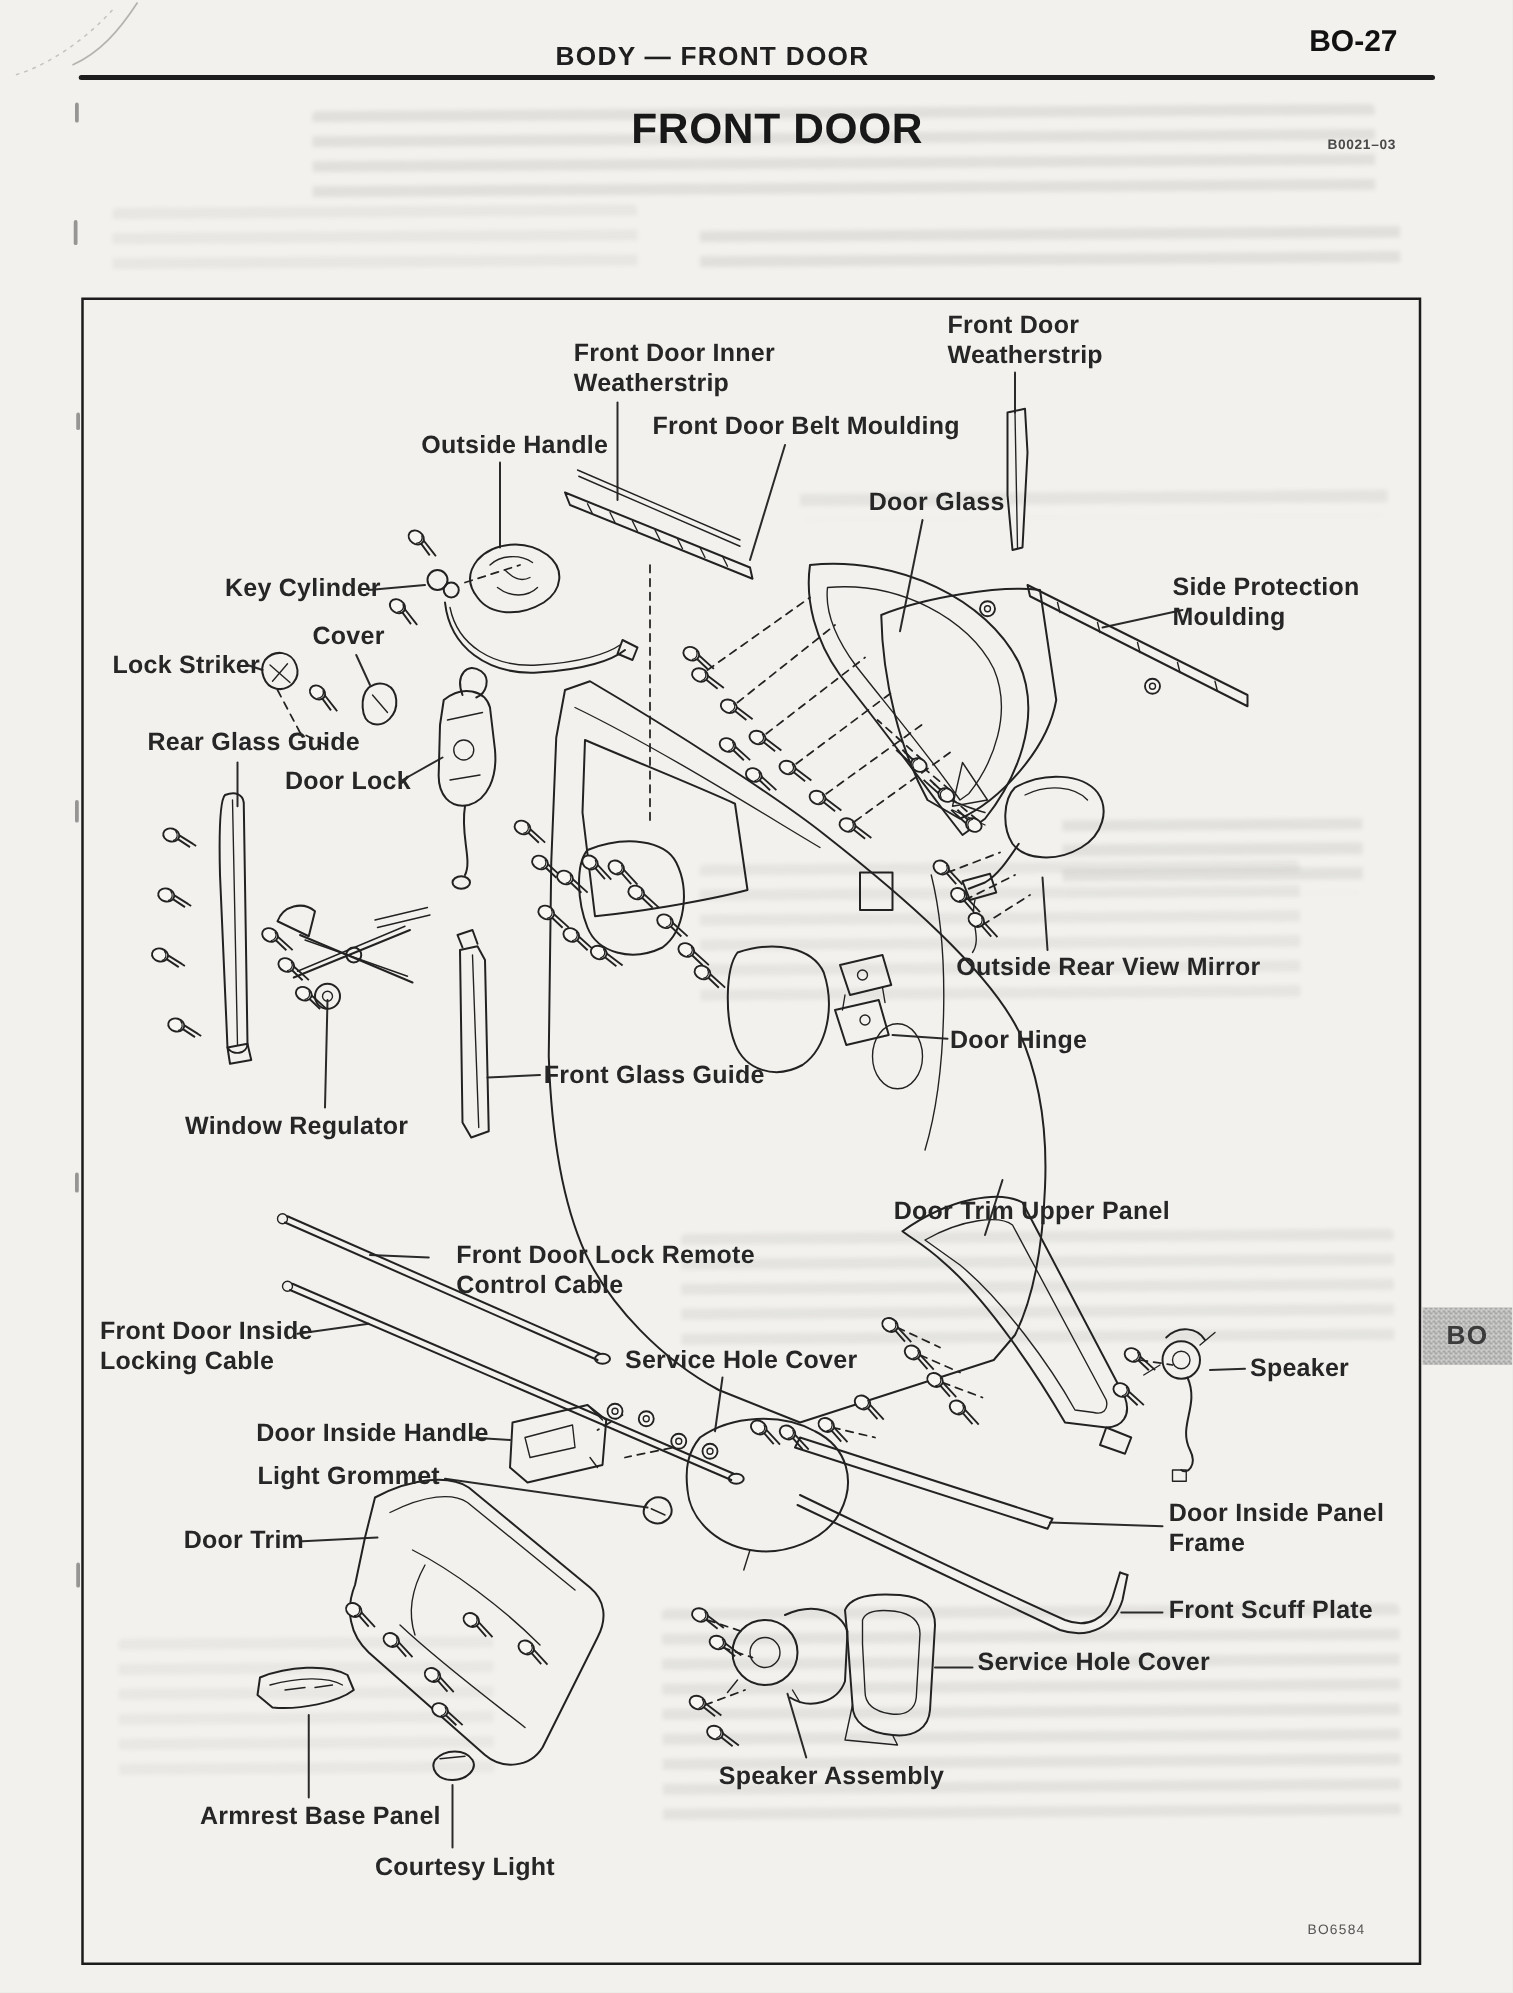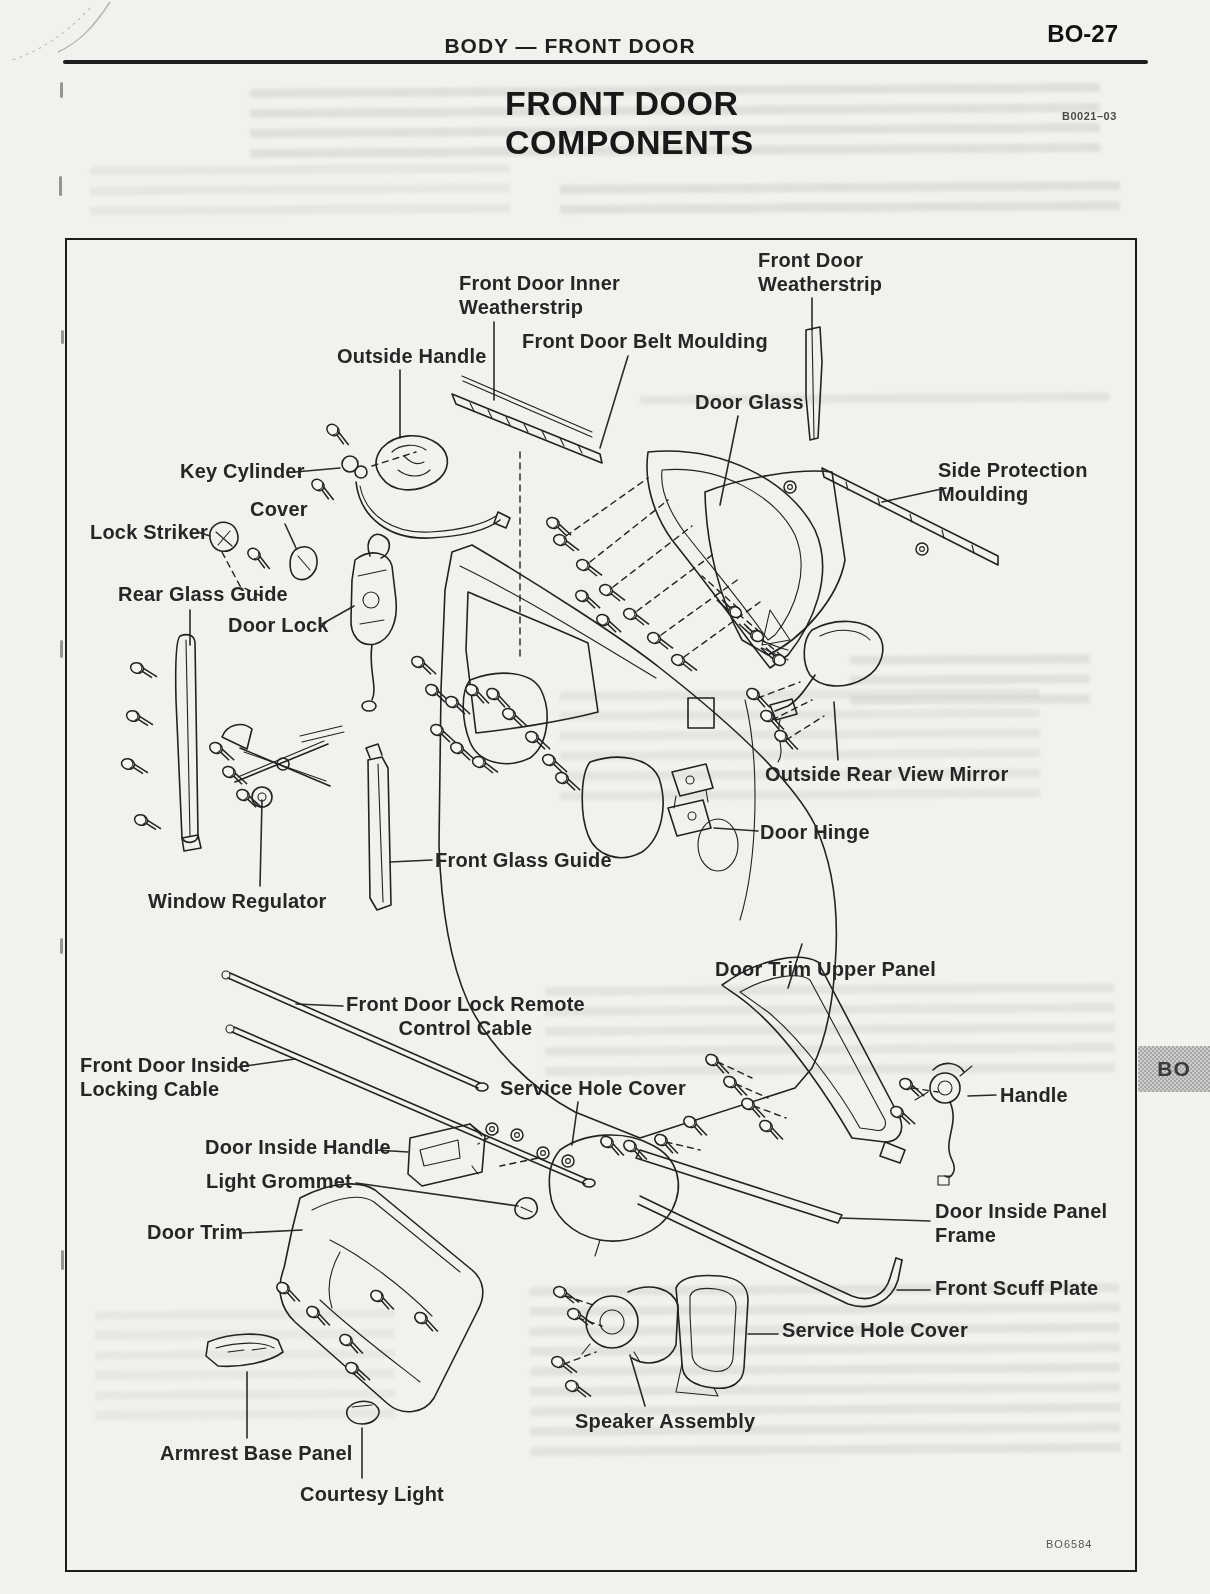--- a/index.html
+++ b/index.html
@@ -63,21 +63,20 @@
   <div class="edge-mark" style="left:60px;top:640px;height:18px;"></div>
   <div class="edge-mark" style="left:60px;top:938px;height:16px;"></div>
   <div class="edge-mark" style="left:61px;top:1250px;height:20px;"></div>
 
   <div class="hdr-title">BODY — FRONT DOOR</div>
   <div class="hdr-page">BO-27</div>
   <div class="hdr-rule"></div>
 
   <div class="fig-title">
     <div>FRONT DOOR</div>
-    <div>COMPONENTS</div>
   </div>
   <div class="fig-code">B0021–03</div>
 
   <div class="fig-frame"></div>
 
   <svg width="1210" height="1594" viewBox="0 0 1210 1594">
     <defs>
       <g id="screw">
         <ellipse cx="0" cy="0" rx="6.5" ry="5.2" fill="#f7f6f2" stroke="#222" stroke-width="1.5"></ellipse>
         <path d="M2.5,-4 A6.5,5.2 0 0 1 2.5,4" fill="none" stroke="#222" stroke-width="1"></path>
@@ -454,33 +453,33 @@
       </div>
       <div class="part-label" style="left: 435px; top: 848px;">
         <div>Front Glass Guide</div>
       </div>
       <div class="part-label" style="left: 148px; top: 889px;">
         <div>Window Regulator</div>
       </div>
       <div class="part-label" style="left: 715px; top: 957px;">
         <div>Door Trim Upper Panel</div>
       </div>
-      <div class="part-label" style="left: 346px; top: 992px; text-align: center;">
+      <div class="part-label" style="left: 365px; top: 992px;">
         <div>Front Door Lock Remote</div>
         <div>Control Cable</div>
       </div>
       <div class="part-label" style="left: 80px; top: 1053px;">
         <div>Front Door Inside</div>
         <div>Locking Cable</div>
       </div>
       <div class="part-label" style="left: 500px; top: 1076px;">
         <div>Service Hole Cover</div>
       </div>
       <div class="part-label" style="left: 1000px; top: 1083px;">
-        <div>Handle</div>
+        <div>Speaker</div>
       </div>
       <div class="part-label" style="left: 205px; top: 1135px;">
         <div>Door Inside Handle</div>
       </div>
       <div class="part-label" style="left: 206px; top: 1169px;">
         <div>Light Grommet</div>
       </div>
       <div class="part-label" style="left: 147px; top: 1220px;">
         <div>Door Trim</div>
       </div>

